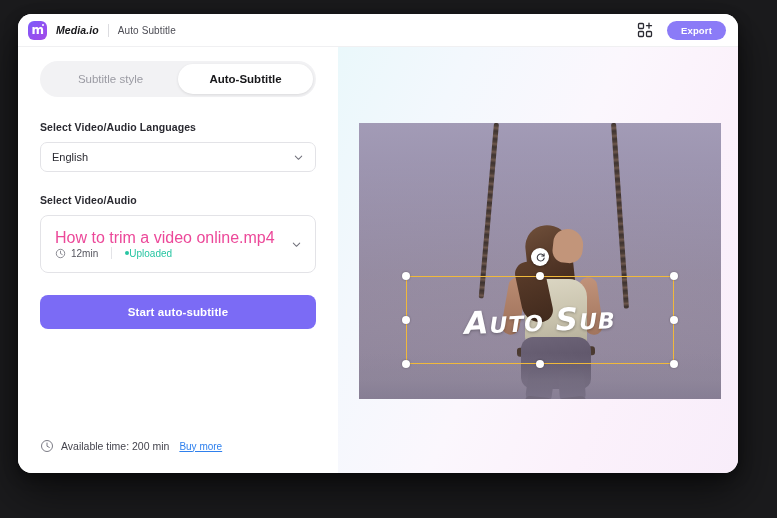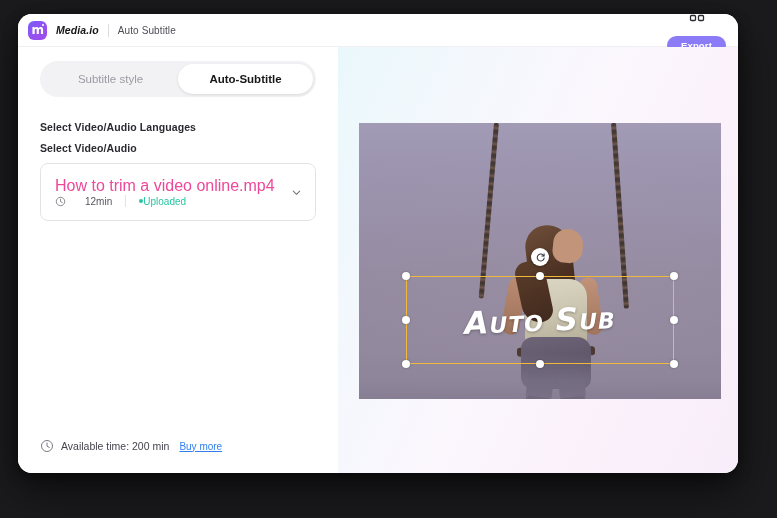--- a/index.html
+++ b/index.html
@@ -99,21 +99,20 @@
     font-size: 10px;
     color: #4d4d55;
     letter-spacing: 0.1px;
   }
 
   .titlebar-right {
     margin-left: auto;
     display: flex;
     align-items: center;
     gap: 14px;
-    flex-direction: column;
   }
 
   .grid-icon {
     width: 16px;
     height: 16px;
     display: block;
     cursor: pointer;
   }
 
   #export-button {
@@ -232,21 +231,21 @@
     text-overflow: ellipsis;
   }
   .file-meta {
     display: flex;
     align-items: center;
     gap: 0;
   }
   .duration-group {
     display: flex;
     align-items: center;
-    gap: 19px;
+    gap: 5px;
   }
   .duration-text {
     font-size: 10px;
     color: #55555e;
   }
   .meta-divider {
     width: 1px;
     height: 12px;
     background: #e3e3e7;
     margin: 0 13px;
@@ -556,20 +555,26 @@
 
     <div id="left-panel">
 
       <div id="tab-bar">
         <button class="tab">Subtitle style</button>
         <button class="tab active">Auto-Subtitle</button>
       </div>
 
       <div class="field-label">Select Video/Audio Languages</div>
 
+      <div id="language-select">
+        <span class="value">English</span>
+        <svg class="chev" width="11" height="11" viewBox="0 0 12 12">
+          <path d="M2.5 4.5 L6 8 L9.5 4.5" fill="none" stroke="#70707a" stroke-width="1.1" stroke-linecap="round" stroke-linejoin="round"></path>
+        </svg>
+      </div>
 
       <div class="field-label">Select Video/Audio</div>
 
       <div id="file-card">
         <div class="file-main">
           <div class="file-name">How to trim a video online.mp4</div>
           <div class="file-meta">
             <div class="duration-group">
               <svg width="11" height="11" viewBox="0 0 12 12">
                 <circle cx="6" cy="6" r="4.6" fill="none" stroke="#7b7b85" stroke-width="0.95"></circle>
@@ -582,20 +587,21 @@
               <span class="status-dot"></span>
               <span class="status-text">Uploaded</span>
             </div>
           </div>
         </div>
         <svg class="chev" width="11" height="11" viewBox="0 0 12 12">
           <path d="M2.5 4.5 L6 8 L9.5 4.5" fill="none" stroke="#70707a" stroke-width="1.1" stroke-linecap="round" stroke-linejoin="round"></path>
         </svg>
       </div>
 
+      <button id="start-button">Start auto-subtitle</button>
 
       <div id="left-footer">
         <svg width="14" height="14" viewBox="0 0 14 14">
           <circle cx="7" cy="7" r="5.5" fill="none" stroke="#7b7b85" stroke-width="1"></circle>
           <path d="M7 4 L7 7.2 L9.3 8.4" fill="none" stroke="#7b7b85" stroke-width="1" stroke-linecap="round" stroke-linejoin="round"></path>
         </svg>
         <span class="footer-text">Available time: 200 min</span>
         <span id="buy-more-link">Buy more</span>
       </div>
 

